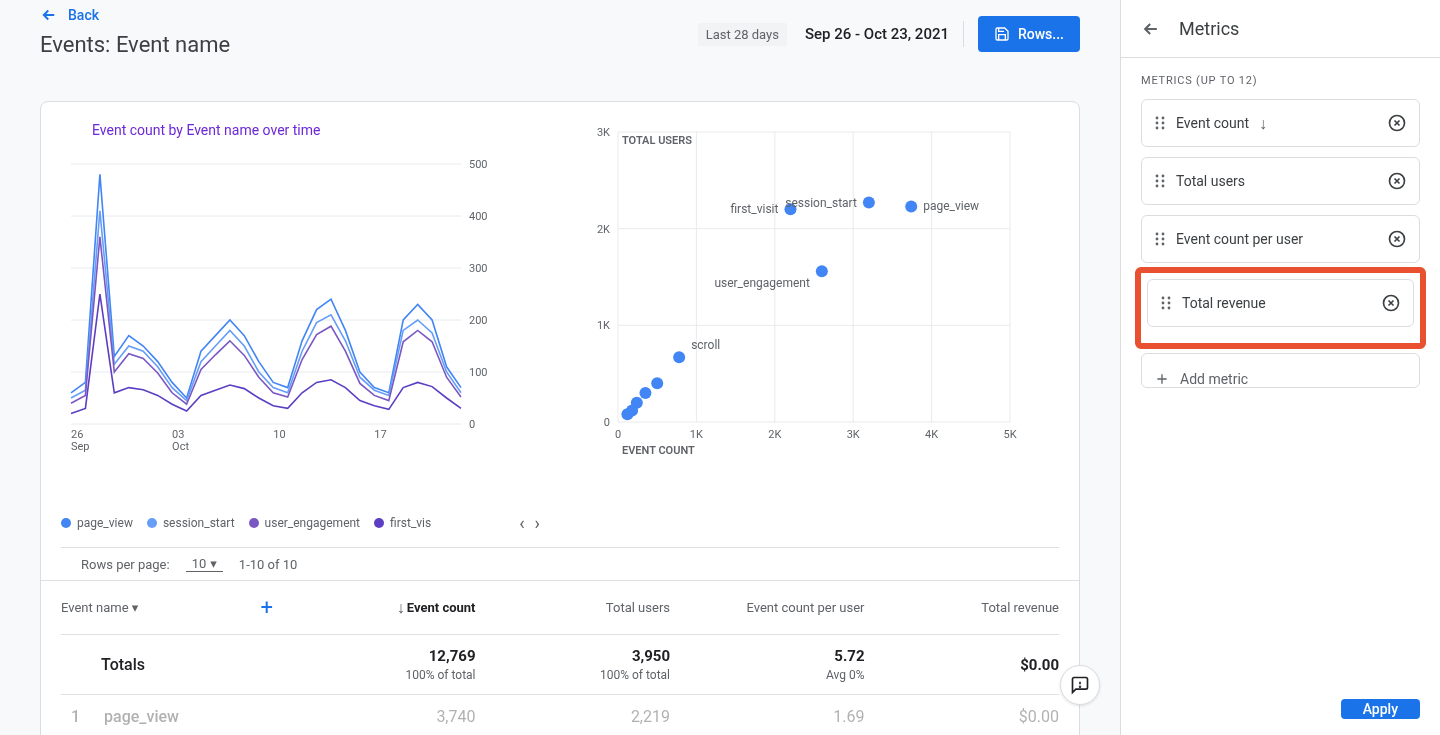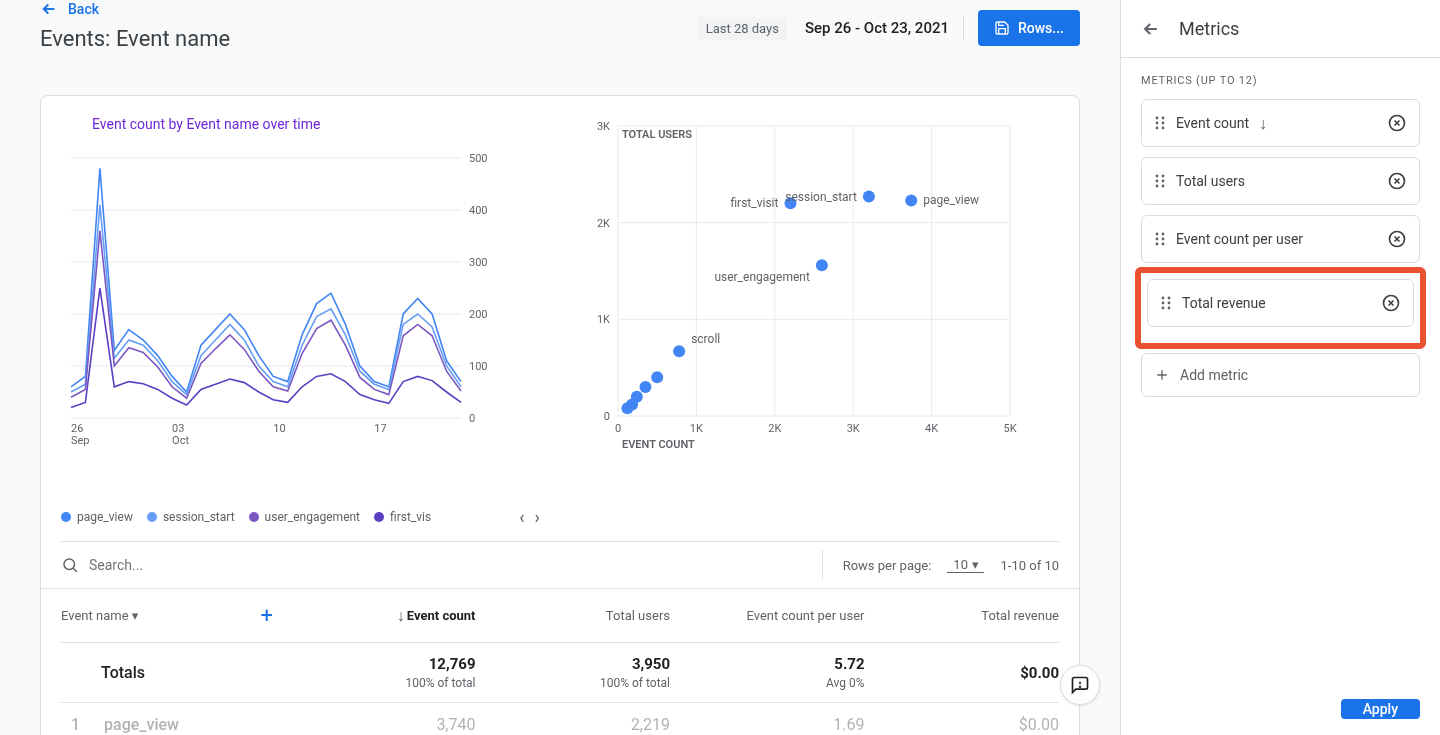--- a/index.html
+++ b/index.html
@@ -1,18 +1,18 @@
 <!DOCTYPE html>
 <html><head>
 <meta charset="utf-8">
 <style>
 * { margin: 0; padding: 0; box-sizing: border-box; font-family: 'Google Sans', Roboto, Arial, sans-serif; }
 body { background: #f8f9fa; color: #202124; overflow: hidden; }
 .layout { display: flex; width: 1440px; height: 735px; }
-.main { flex: 1; padding: 0 40px; overflow-y: auto; position: relative; }
+.main { flex: 1; padding: 6px 40px; overflow-y: auto; position: relative; }
 .sidebar { width: 320px; background: #fff; border-left: 1px solid #dadce0; display: flex; flex-direction: column; }
 
 
 .back-link { display: inline-flex; align-items: center; gap: 10px; color: #1a73e8; cursor: pointer; font-size: 14px; font-weight: 500; margin-bottom: 8px; }
 .page-title { font-size: 22px; color: #3c4043; margin-bottom: 24px; font-weight: 400; }
 .header-row { display: flex; justify-content: space-between; align-items: flex-start; }
 .header-right { display: flex; align-items: center; gap: 14px; margin-top: 10px; }
 .date-range { display: flex; align-items: center; gap: 18px; font-size: 14px; }
 .date-last { background: #f1f3f4; padding: 4px 8px; border-radius: 2px; color: #5f6368; font-size: 13px; }
 .date-main { color: #202124; font-weight: 500; font-size: 15px; }
@@ -61,21 +61,21 @@
 .feedback-fab { position: absolute; right: 20px; bottom: 30px; width: 40px; height: 40px; border-radius: 50%; background: #fff; border: 1px solid #dadce0; display: flex; align-items: center; justify-content: center; box-shadow: 0 1px 3px rgba(0,0,0,0.1); cursor: pointer; }
 
 
 .side-head { display: flex; align-items: center; gap: 18px; padding: 18px 20px; border-bottom: 1px solid #dadce0; }
 .side-head-title { font-size: 18px; color: #3c4043; }
 .side-body { padding: 16px 20px; flex: 1; }
 .metrics-label { font-size: 11px; letter-spacing: 0.8px; color: #5f6368; margin-bottom: 12px; }
 .metric-pill { height: 48px; border: 1px solid #dadce0; border-radius: 6px; display: flex; align-items: center; padding: 0 12px; margin-bottom: 10px; background: #fff; gap: 10px; font-size: 14px; color: #3c4043; cursor: grab; }
 .metric-pill .remove { margin-left: auto; cursor: pointer; }
 .highlight-box { border: 6px solid #e8502f; border-radius: 6px; padding: 6px; margin: -6px; margin-bottom: 4px; }
-.add-pill { height: 44px; border: 1px solid #dadce0; border-radius: 6px; display: flex; align-items: center; padding: 0 12px; gap: 10px; font-size: 14px; color: #5f6368; cursor: pointer; }
+.add-pill { height: 35px; border: 1px solid #dadce0; border-radius: 6px; display: flex; align-items: flex-end; padding: 0 12px; gap: 10px; font-size: 14px; color: #5f6368; cursor: pointer; }
 .side-footer { padding: 16px 20px; display: flex; justify-content: flex-end; }
 .apply-btn { background: #1a73e8; color: #fff; border: none; padding: 2px 22px; border-radius: 4px; font-size: 14px; font-weight: 500; cursor: pointer; }
 
 .arrow-down-small { font-size: 16px; color: #5f6368; }
 .drag-handle { color: #5f6368; display: inline-flex; }
 </style>
 </head>
 <body>
 
 <div class="layout">
@@ -202,27 +202,20 @@
                 <circle cx="56.816" cy="280.6666666666667" r="6" fill="#4285f4"></circle>
                 <circle cx="52.111999999999995" cy="288.4" r="6" fill="#4285f4"></circle>
                 <circle cx="47.408" cy="292.26666666666665" r="6" fill="#4285f4"></circle>
               </svg>
           </div>
         </div>
       </div>
 
       <div class="divider"></div>
       <div class="search-row">
-        <div class="search-box">
-          <svg viewBox="0 0 24 24" fill="none" stroke="#5f6368" stroke-width="2">
-              <circle cx="11" cy="11" r="7"></circle>
-              <path d="M21 21l-5-5"></path>
-            </svg>
-          <input class="search-input" placeholder="Search..." style="">
-        </div>
         <div class="pager">
           <span>Rows per page:</span>
           <span class="pager-select">
             <span>10</span>
             <span>▾</span>
           </span>
           <span>1-10 of 10</span>
         </div>
       </div>
 

